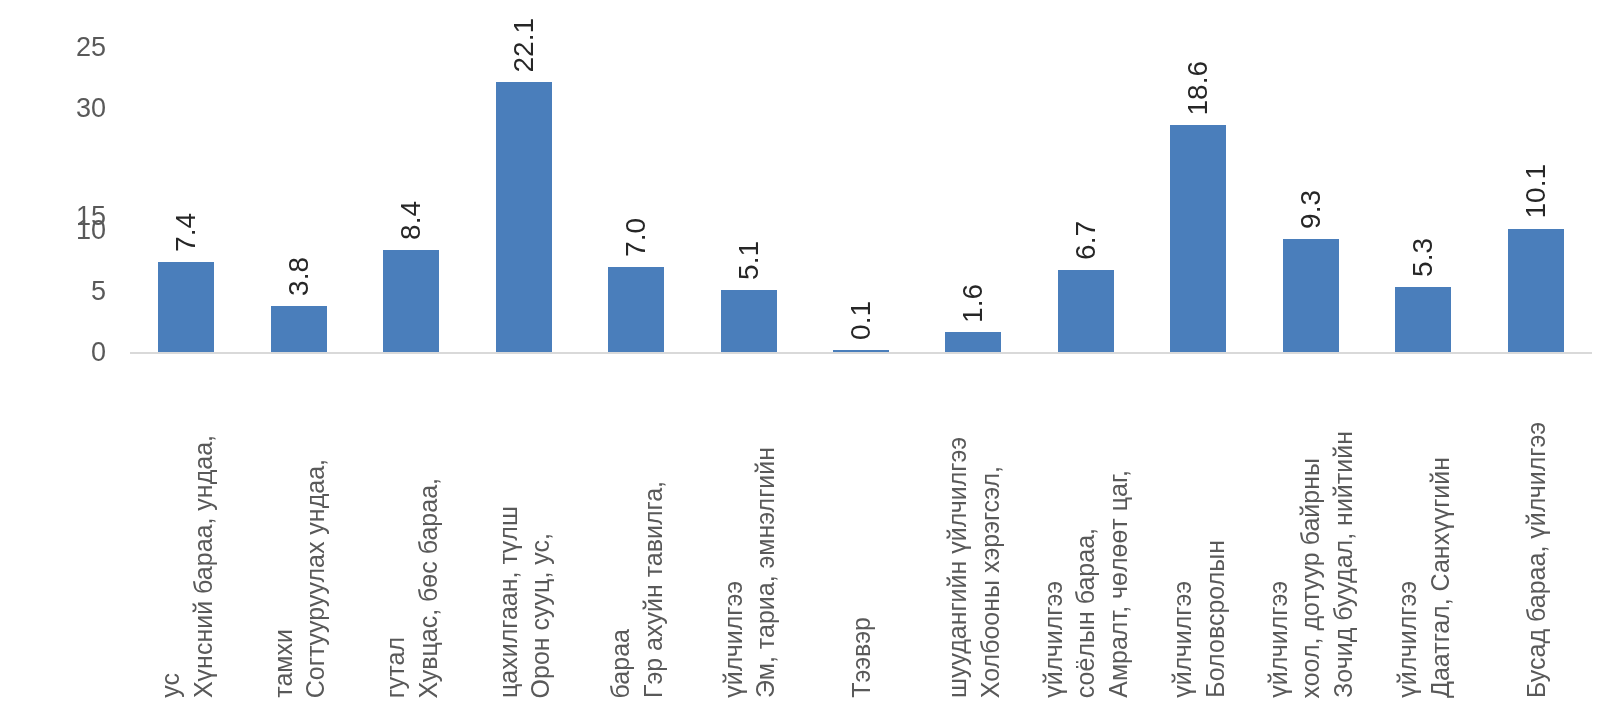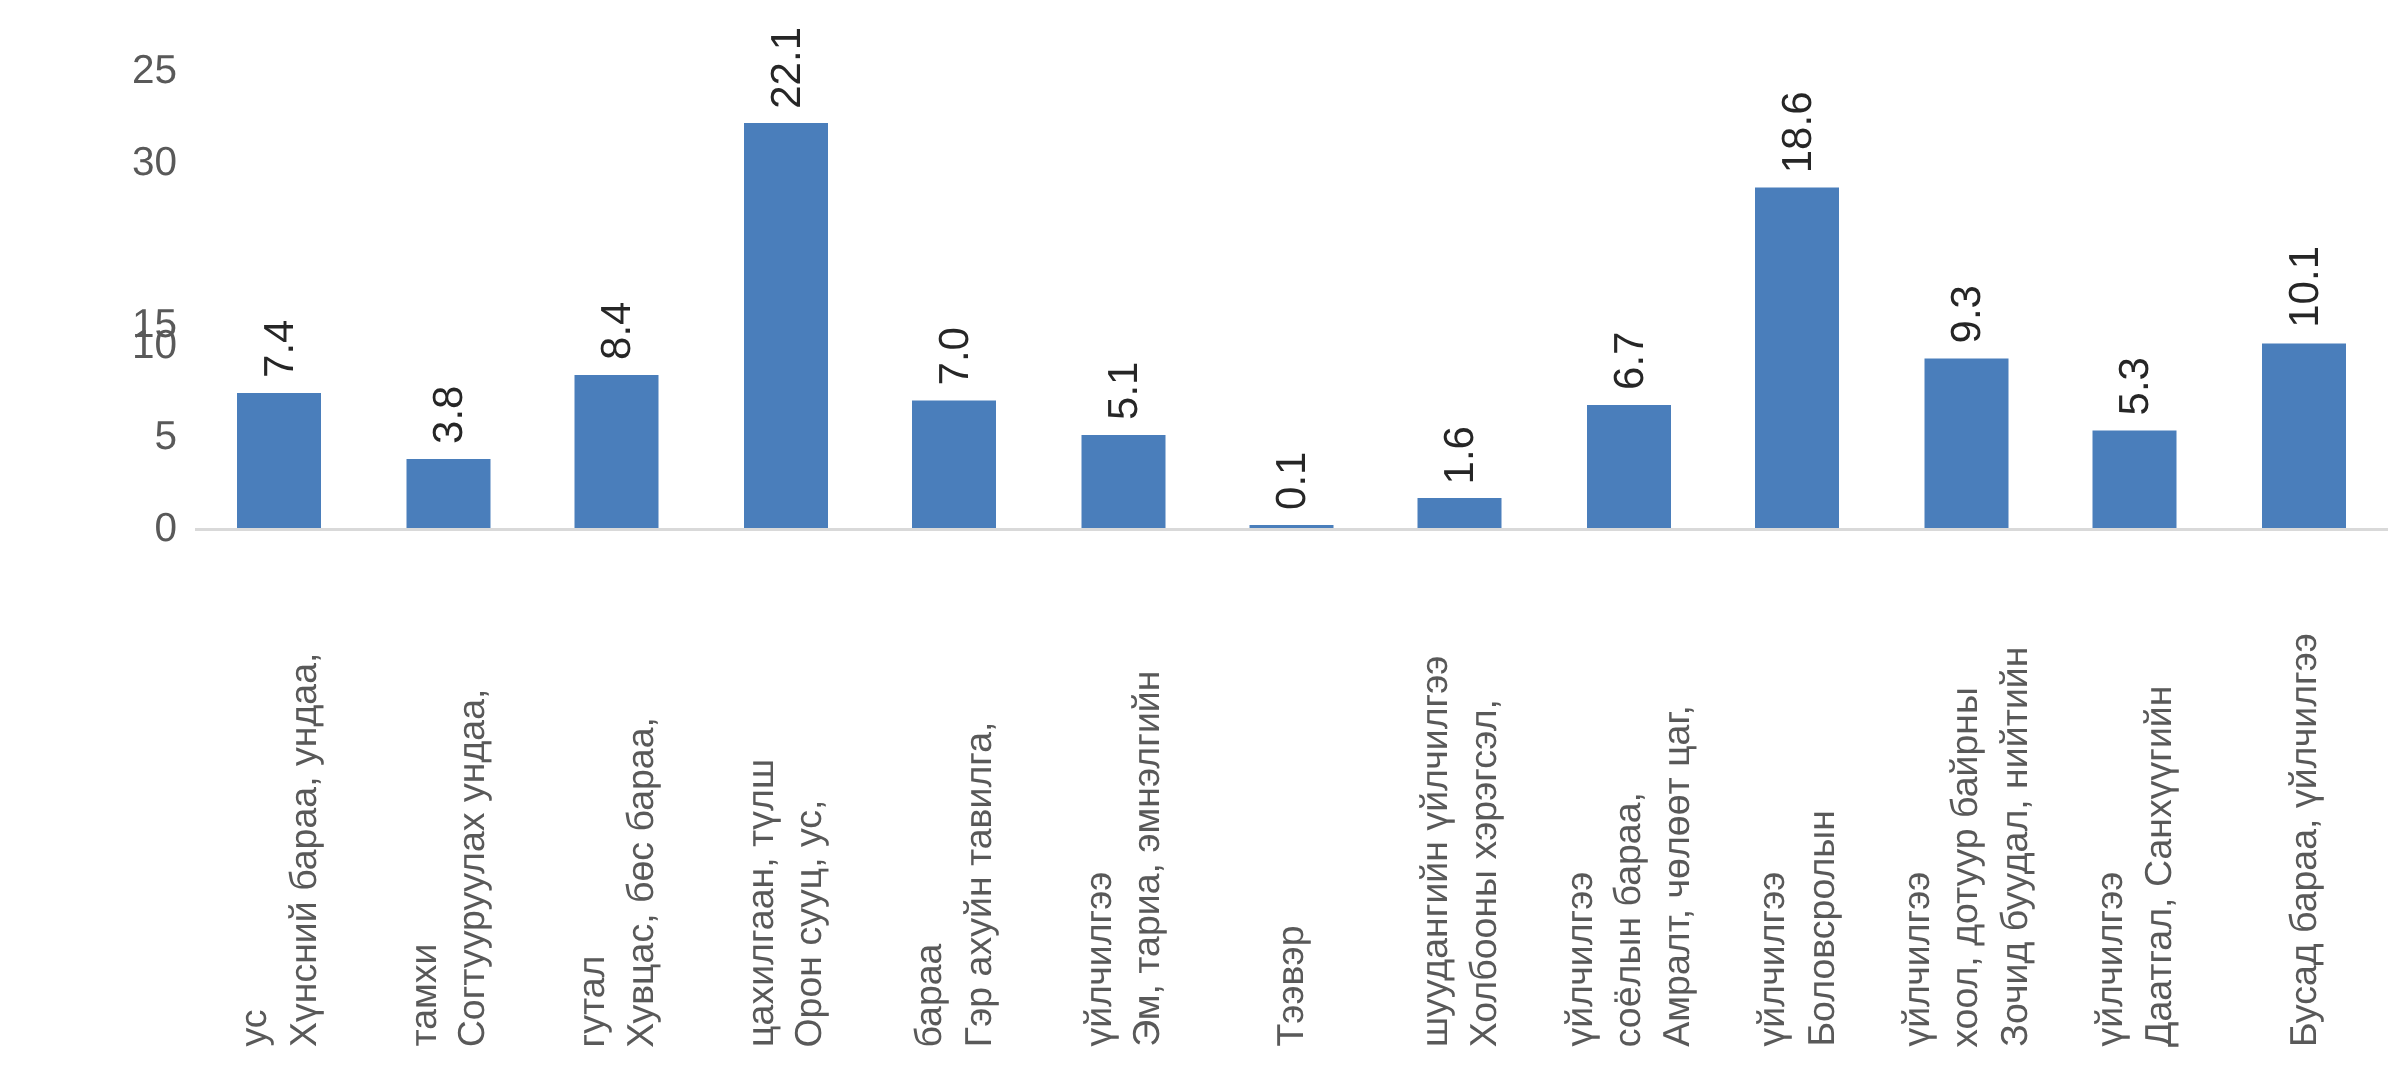--- a/index.html
+++ b/index.html
@@ -17,21 +17,21 @@
   }
 
   
   .y-axis{
     position:absolute;
     left:60px; top:0;
     width:62px; height:713px;
   }
   .y-tick-label{
     position:absolute;
-    right:4px;
+    right:16px;
     width:62px;
     text-align:right;
     font-size:27px;
     color:#595959;
     line-height:1;
     transform:translateY(-50%);
     white-space:nowrap;
   }
 
   

